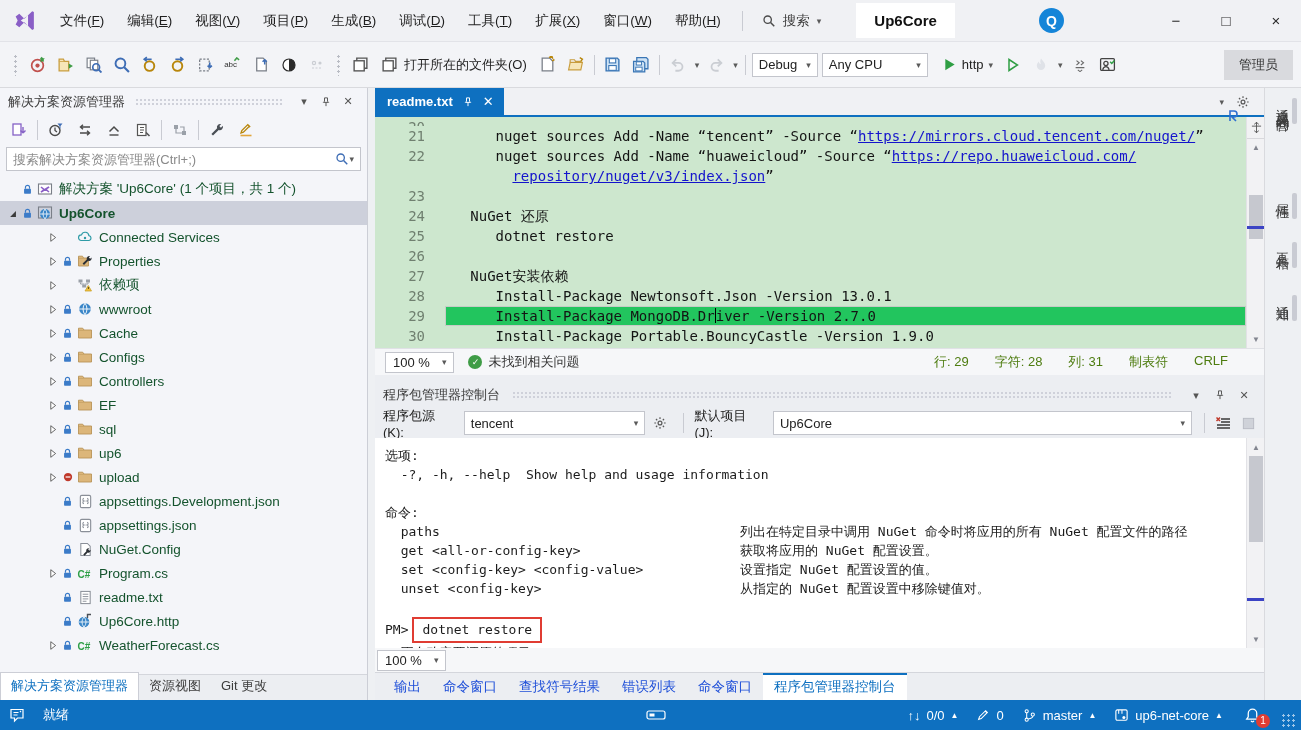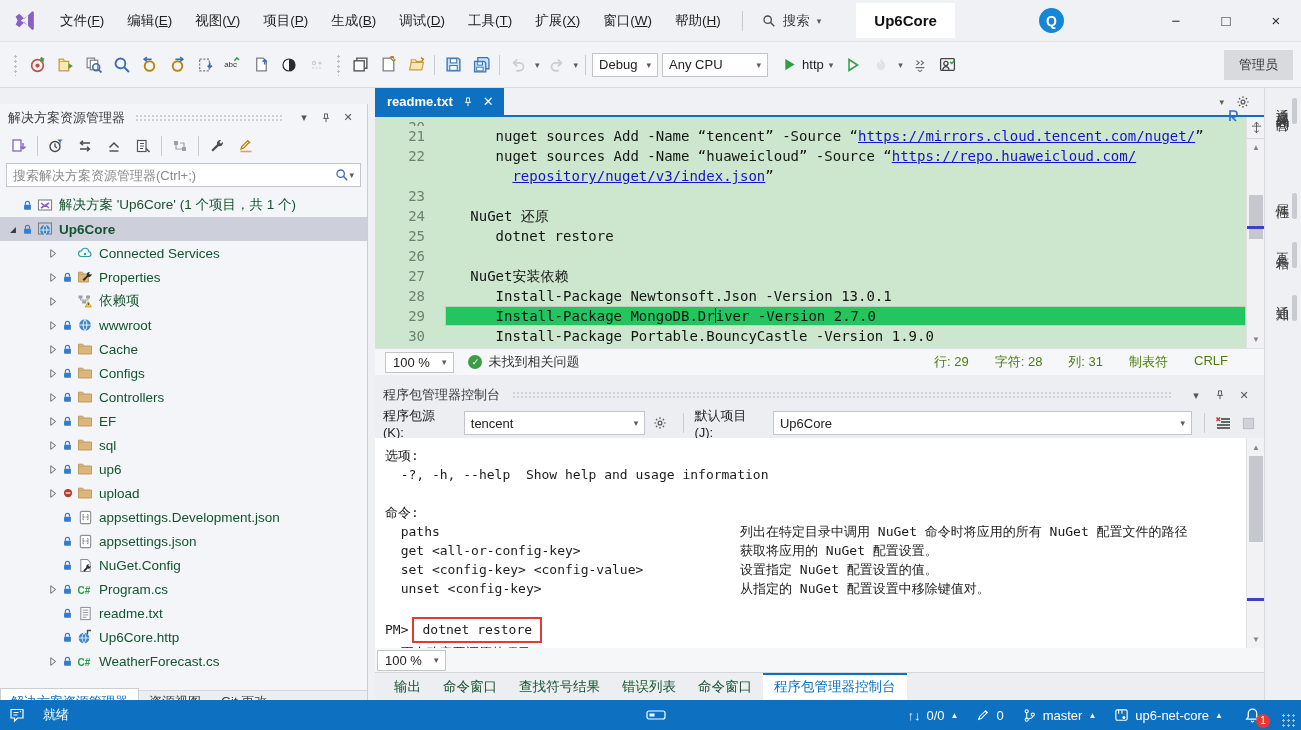--- a/index.html
+++ b/index.html
@@ -27,21 +27,21 @@
   .grip { width:5px; height:22px; margin:0 5px; background-image:radial-gradient(#b9bcc4 1px, transparent 1.1px); background-size:5px 5px; }
   .tbi { width:24px; height:24px; display:flex; align-items:center; justify-content:center; margin:0 2px; border-radius:2px; }
   .tbi.disabled { opacity:.45; }
   .tb-btn { display:flex; align-items:center; gap:6px; padding:3px 7px; border-radius:2px; color:#1f1f1f; }
   .combo { display:flex; align-items:center; justify-content:space-between; background:#fff; border:1px solid #c3c5cc; height:24px; padding:0 6px; margin:0 2px; font-size:13px; color:#222; }
   .combo .caret-down { margin-left:8px; }
   .run-btn { display:flex; align-items:center; gap:5px; padding:2px 6px; margin-left:6px; color:#222; }
   .admin-chip { margin-left:auto; background:#d9dade; color:#333; padding:6px 15px; font-size:13px; }
 
   
-  .sol-exp { position:absolute; left:0; top:88px; width:368px; height:612px; background:#f4f5f9; border-right:1px solid #ccced6; display:flex; flex-direction:column;margin-top:16px; }
+  .sol-exp { position:absolute; left:0; top:88px; width:368px; height:612px; background:#f4f5f9; border-right:1px solid #ccced6; display:flex; flex-direction:column; }
   .panel-head { height:27px; display:flex; align-items:center; padding:0 8px; color:#3b3b3b; flex:0 0 auto; }
   .panel-head .dots { flex:1; height:8px; margin:0 10px; background-image:radial-gradient(#cfd1da 1px, transparent 1.1px); background-size:4px 4px; }
   .panel-head .ph-ic { width:22px; display:flex; justify-content:center; color:#555; font-size:11px; }
   .se-toolbar { height:30px; display:flex; align-items:center; padding:0 6px; gap:3px; flex:0 0 auto; }
   .se-toolbar .tbi { width:22px; height:22px; }
   .se-search { margin:2px 6px 6px 6px; height:24px; background:#fff; border:1px solid #c3c5cc; display:flex; align-items:center; padding:0 6px; flex:0 0 auto; }
   .se-search input { flex:1; border:0; outline:0; font-size:13px; color:#333; font-family:inherit; background:transparent; }
   .se-search input::placeholder { color:#8a8a8a; }
   .tree { flex:1; overflow:hidden; }
   .tree-row { height:24px; display:flex; align-items:center; font-size:13.5px; color:#14532d; white-space:nowrap; }
@@ -92,21 +92,21 @@
   .pmc-head .ph-ic { width:24px; display:flex; justify-content:center; color:#555; font-size:11px; }
   .pmc-controls { position:absolute; left:0; top:320px; width:889px; height:30px; background:#eceef2; display:flex; align-items:center; padding:0 8px; color:#222; }
   .pmc-controls .combo { height:24px; }
   .console { position:absolute; left:0; top:350px; width:871px; height:210px; background:#fff; font-family:"DejaVu Sans Mono","Liberation Mono",monospace; font-size:13px; padding:8px 0 0 10px; overflow:hidden; }
   .c-line { height:19px; line-height:19px; white-space:pre; color:#1c1c1c; }
   .c-cmd { display:inline-block; width:355px; white-space:pre; }
   .c-box { display:inline-block; border:2px solid #e03c32; padding:0 8px; margin-left:4px; }
   .pmc-scroll { position:absolute; left:871px; top:350px; width:18px; height:210px; background:#f2f2f4; border-left:1px solid #e2e2e6; }
   .pmc-zoom { position:absolute; left:0; top:560px; width:889px; height:24px; background:#f6f7f9; display:flex; align-items:center; padding:0 2px; }
   .panel-tabs { position:absolute; left:0; top:584px; width:889px; height:28px; background:#eceef2; border-top:1px solid #d4d6dc; display:flex; align-items:flex-start; padding-left:8px; }
-  .p-tab { padding:5px 11px; color:#14532d; font-size:13.5px; }
+  .p-tab { padding:5px 11px; color:#1d4ed8; font-size:13.5px; }
   .p-tab.active { background:#fff; color:#0e70c0; border-top:2px solid #0e70c0; padding-top:3px; }
 
   
   .side-strip { position:absolute; left:1264px; top:88px; width:37px; height:612px; background:#eef0f3; border-left:1px solid #d9dade; }
   .side-tab { position:absolute; left:8px; writing-mode:vertical-rl; font-size:13.5px; color:#3b3b3b; letter-spacing:2px; }
   .side-pill { position:absolute; left:27px; width:5px; border-radius:2px; background:#c9cbd3; }
 
   
   .statusbar { position:absolute; left:0; top:700px; width:1301px; height:30px; background:#0e70c0; color:#fff; display:flex; align-items:center; font-size:13px; }
   .sb-item { display:flex; align-items:center; gap:6px; padding:0 9px; height:30px; }
@@ -234,20 +234,29 @@
           <path d="M3 11h10" stroke="#9aa0a8" stroke-width="1.2" stroke-dasharray="2 1.5"></path>
         </svg>
       </span>
       <span class="grip"></span>
       <span class="tbi">
         <svg viewBox="0 0 16 16" width="17" height="17">
           <rect x="2" y="4.5" width="9.5" height="9.5" fill="#fff" stroke="#555" stroke-width="1.3"></rect>
           <path d="M4.5 4.5V2h9.5v9.5H11.5" fill="none" stroke="#555" stroke-width="1.3"></path>
         </svg>
       </span>
+      <span class="tb-btn">
+        <span>
+          <svg viewBox="0 0 16 16" width="17" height="17">
+            <rect x="2" y="4.5" width="9.5" height="9.5" fill="#fff" stroke="#555" stroke-width="1.3"></rect>
+            <path d="M4.5 4.5V2h9.5v9.5H11.5" fill="none" stroke="#555" stroke-width="1.3"></path>
+          </svg>
+        </span>
+        <span>打开所在的文件夹(O)</span>
+      </span>
       <span class="tbi">
         <svg viewBox="0 0 16 16" width="17" height="17">
           <path d="M3 2h7l3 3v9H3z" fill="#fff" stroke="#7a7f88" stroke-width="1.2"></path>
           <path d="M9.5 1.5 12 0l1 2.5M12.5 4.5l2-1.2" fill="none" stroke="#b8860b" stroke-width="1.4"></path>
         </svg>
       </span>
       <span class="tbi">
         <svg viewBox="0 0 16 16" width="17" height="17">
           <path d="M1.5 13 3 6h11.5L13 13z" fill="#f7e6b8" stroke="#c99d3e" stroke-width="1.1"></path>
           <path d="M3 6V3.5h4l1 1.5h5V6" fill="none" stroke="#c99d3e" stroke-width="1.1"></path>

